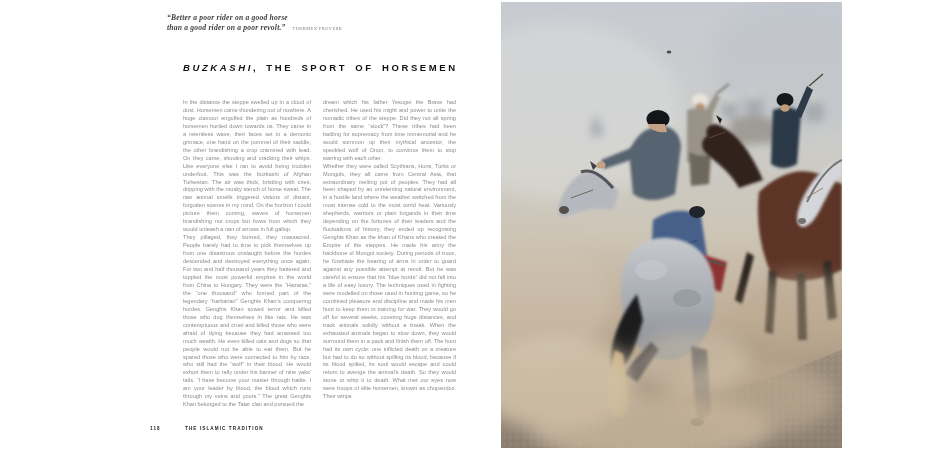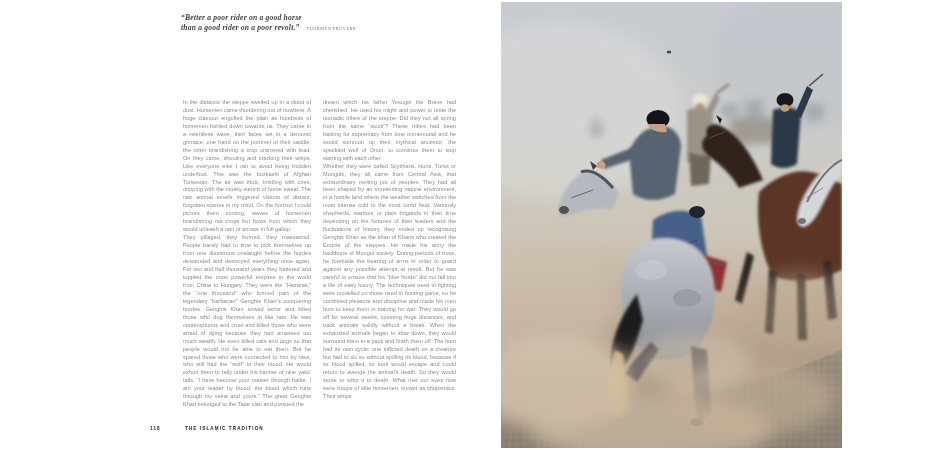--- a/index.html
+++ b/index.html
@@ -4,21 +4,21 @@
 <style>
   html,body{margin:0;padding:0;}
   body{
     width:940px;height:450px;position:relative;overflow:hidden;
     background:#ffffff;font-family:"Liberation Sans",sans-serif;
   }
   .spread{position:absolute;inset:0;}
 
   
   .quote{
-    position:absolute;left:181px;top:13px;
+    position:absolute;left:167px;top:13px;
     font-family:"Liberation Serif","DejaVu Serif",serif;
     font-style:italic;font-weight:bold;
     font-size:7.6px;line-height:10px;color:#3f3f3f;letter-spacing:.2px;
     white-space:nowrap;
   }
   .quote-attr{
     font-style:normal;font-weight:normal;
     font-size:4.3px;letter-spacing:.5px;color:#7a7a7a;
     margin-left:7px;text-transform:uppercase;
   }
@@ -54,20 +54,23 @@
 </head>
 <body>
 
 <div class="spread">
 
   <div class="quote">
     <div>“Better a poor rider on a good horse</div>
     <div><span>than a good rider on a poor revolt.”</span><span class="quote-attr">Turkmen proverb</span></div>
   </div>
 
+  <div class="title">
+    <span class="it">BUZKASHI</span><span>, THE SPORT OF HORSEMEN</span>
+  </div>
 
   <div class="col col-1">
     <p>In the distance the steppe swelled up in a cloud of dust. Horsemen came thundering out of nowhere. A huge clamour engulfed the plain as hundreds of horsemen hurtled down towards us. They came in a relentless wave, their faces set in a demonic grimace, one hand on the pommel of their saddle, the other brandishing a crop crammed with lead. On they came, shouting and cracking their whips. Like everyone else I ran to avoid being trodden underfoot. This was the buzkashi of Afghan Turkestan. The air was thick, bristling with cries, dripping with the musky stench of horse sweat. The raw animal smells triggered visions of distant, forgotten scenes in my mind. On the horizon I could picture them coming, waves of horsemen brandishing not crops but bows from which they would unleash a rain of arrows in full gallop.</p>
     <p>They pillaged, they burned, they massacred. People barely had to time to pick themselves up from one disastrous onslaught before the hordes descended and destroyed everything once again. For two and half thousand years they battered and toppled the most powerful empires in the world from China to Hungary. They were the “Hazaras,” the “one thousand” who formed part of the legendary “barbarian” Genghis Khan’s conquering hordes. Genghis Khan sowed terror and killed those who dug themselves in like rats. He was contemptuous and cruel and killed those who were afraid of dying because they had amassed too much wealth. He even killed cats and dogs so that people would not be able to eat them. But he spared those who were connected to him by race, who still had the “wolf” in their blood. He would exhort them to rally under his banner of nine yaks’ tails. “I have become your master through battle. I am your leader by blood, the blood which runs through my veins and yours.” The great Genghis Khan belonged to the Tatar clan and pursued the</p>
   </div>
 
   <div class="col col-2">
     <p>dream which his father Yesugei the Brave had cherished. He used his might and power to unite the nomadic tribes of the steppe. Did they not all spring from the same “stock”? These tribes had been battling for supremacy from time immemorial and he would summon up their mythical ancestor, the speckled wolf of Onon, to convince them to stop warring with each other.</p>
     <p>Whether they were called Scythians, Huns, Turks or Mongols, they all came from Central Asia, that extraordinary melting pot of peoples. They had all been shaped by an unrelenting natural environment, in a hostile land where the weather switched from the most intense cold to the most torrid heat. Variously shepherds, warriors or plain brigands in their time depending on the fortunes of their leaders and the fluctuations of history, they ended up recognising Genghis Khan as the khan of Khans who created the Empire of the steppes. He made his army the backbone of Mongol society. During periods of truce, he forebade the bearing of arms in order to guard against any possible attempt at revolt. But he was careful to ensure that his “blue horde” did not fall into a life of easy luxury. The techniques used in fighting were modelled on those used in hunting game, so he combined pleasure and discipline and made his men hunt to keep them in training for war. They would go off for several weeks, covering huge distances, and track animals solidly without a break. When the exhausted animals began to slow down, they would surround them in a pack and finish them off. The hunt had its own cycle: one inflicted death on a creature but had to do so without spilling its blood, because if its blood spilled, its soul would escape and could return to avenge the animal’s death. So they would stone or whip it to death. What met our eyes now were troops of élite horsemen, known as chopendoz. Their whips</p>
   </div>

